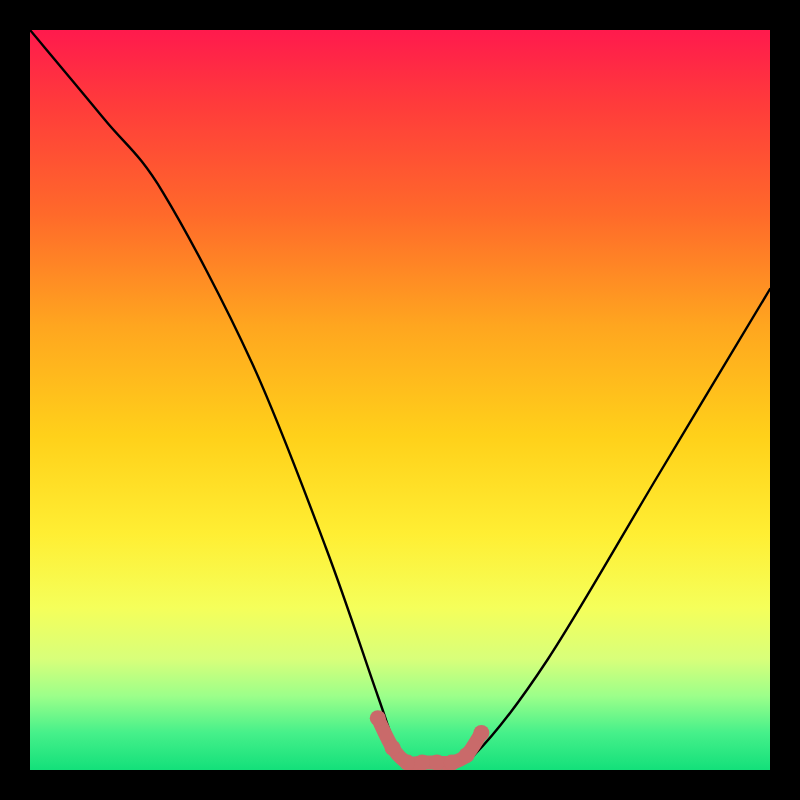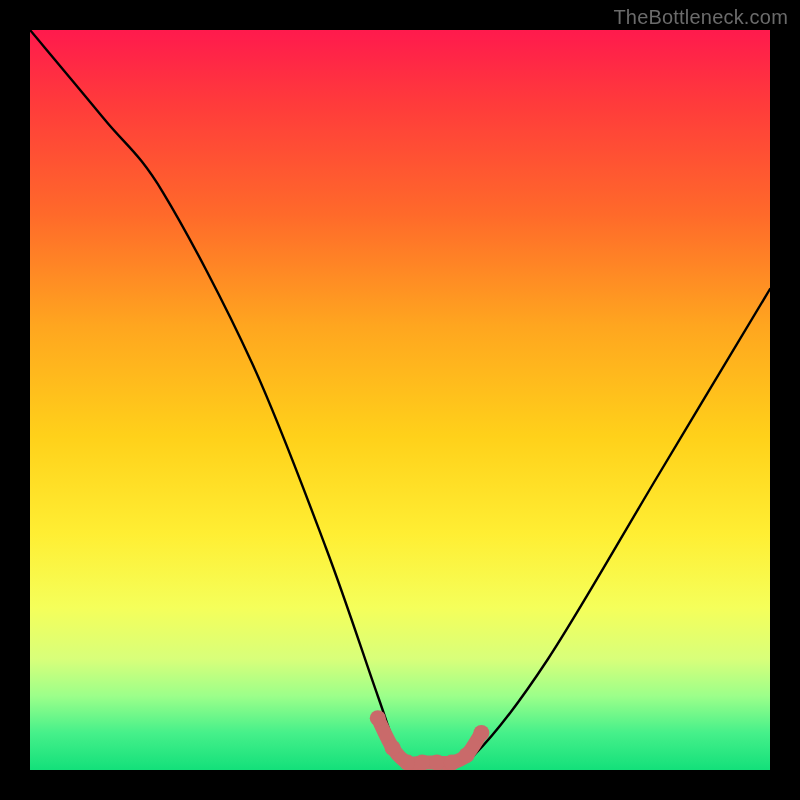--- a/index.html
+++ b/index.html
@@ -52,21 +52,20 @@
     left: 0;
     top: 0;
     width: 740px;
     height: 740px;
   }
 </style>
 </head>
 <body>
 
 <div class="frame">
-  <div class="watermark">TheBottleneck.com</div>
   <div class="plot">
     <svg class="curve" viewBox="0 0 740 740" preserveAspectRatio="none">
       <path id="main-curve" fill="none" stroke-width="2.4" stroke-linecap="round" stroke-linejoin="round" d="M 0 0 C 12.333333333333334 14.799999999999992 51.8 61.66666666666663 74 88.79999999999995 C 96.2 115.93333333333328 108.53333333333332 122.09999999999997 133.2 162.79999999999995 C 157.86666666666665 203.49999999999994 194.86666666666667 273.79999999999995 222 332.99999999999994 C 249.13333333333333 392.19999999999993 275.03333333333336 462.5 296 518 C 316.96666666666664 573.5 335.46666666666664 631.4666666666667 347.79999999999995 666 C 360.13333333333327 700.5333333333333 362.59999999999997 714.1 370 725.2 C 377.40000000000003 736.3000000000001 384.80000000000007 731.3666666666667 392.20000000000005 732.6 C 399.6 733.8333333333334 405.7666666666667 733.8333333333334 414.40000000000003 732.6 C 423.03333333333336 731.3666666666667 426.73333333333335 742.4666666666667 444 725.2 C 461.26666666666665 707.9333333333334 487.1666666666667 675.8666666666667 518 629 C 548.8333333333334 582.1333333333333 592 505.6666666666667 629 444 C 666 382.3333333333333 721.5 289.8333333333333 740 259" stroke="#000000"></path>
       <g id="highlight-group">
           <path d="M 347.79999999999995 688.2 C 350.26666666666665 693.1333333333333 357.66666666666663 710.4 362.59999999999997 717.8 C 367.5333333333333 725.1999999999999 372.4666666666667 730.1333333333333 377.40000000000003 732.6 C 382.33333333333337 735.0666666666667 387.2666666666667 732.6 392.20000000000005 732.6 C 397.1333333333334 732.6 402.0666666666667 732.6 407.00000000000006 732.6 C 411.9333333333334 732.6 416.8666666666666 733.8333333333334 421.79999999999995 732.6 C 426.7333333333333 731.3666666666667 431.66666666666663 730.1333333333334 436.59999999999997 725.2 C 441.5333333333333 720.2666666666667 448.9333333333333 706.7 451.4 703" fill="none" stroke="#c96a6a" stroke-width="14" stroke-linecap="round" stroke-linejoin="round"></path>
           <circle cx="347.79999999999995" cy="688.2" r="8" fill="#c96a6a"></circle>
           <circle cx="362.59999999999997" cy="717.8" r="8" fill="#c96a6a"></circle>
           <circle cx="377.40000000000003" cy="732.6" r="8" fill="#c96a6a"></circle>
           <circle cx="392.20000000000005" cy="732.6" r="8" fill="#c96a6a"></circle>
           <circle cx="407.00000000000006" cy="732.6" r="8" fill="#c96a6a"></circle>

